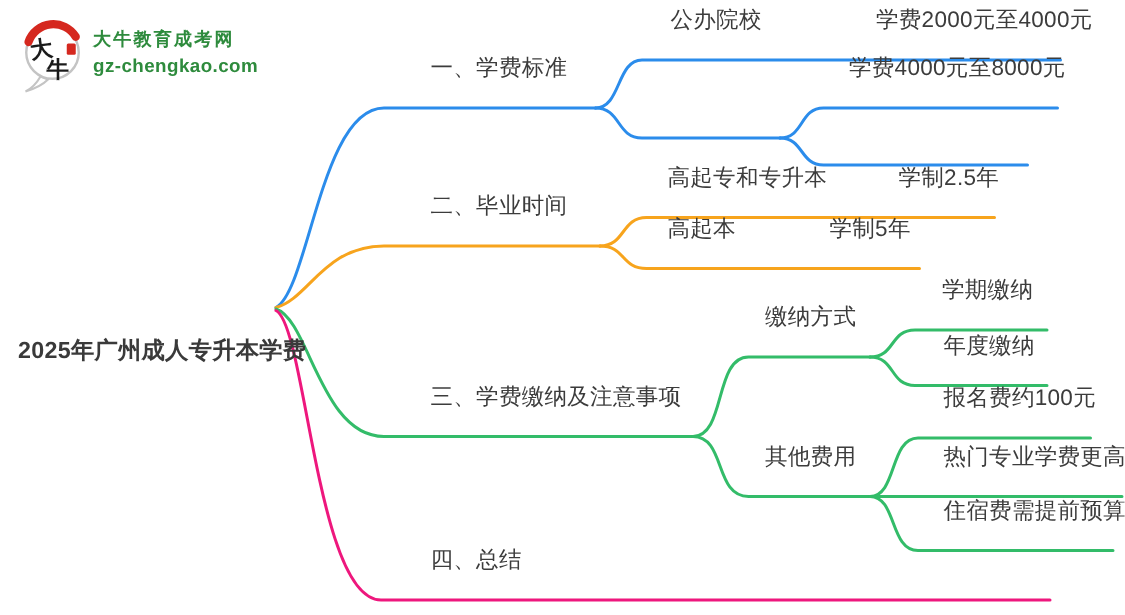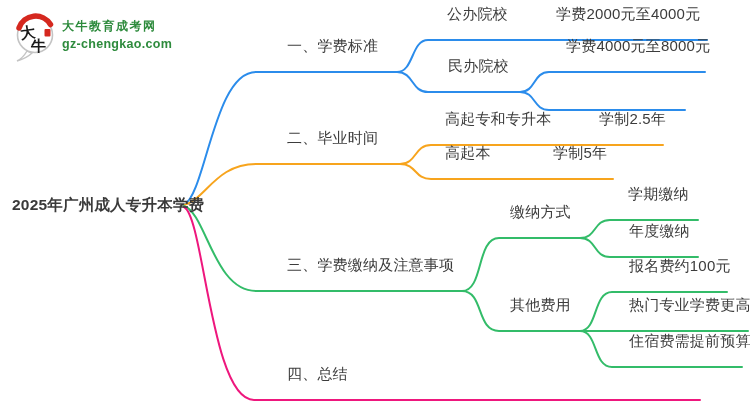--- a/index.html
+++ b/index.html
@@ -8,21 +8,21 @@
     font-family:"Liberation Sans","DejaVu Sans",sans-serif;
   }
   #canvas{position:absolute;left:0;top:0;width:750px;height:410px;}
   #wires{position:absolute;left:0;top:0;}
   .lbl{
     position:absolute;white-space:nowrap;color:#3c3c3c;font-size:15px;font-weight:500;
     line-height:17px;transform:translateY(-100%);padding-bottom:18px;letter-spacing:0.2px;
   }
   .root-lbl{
     position:absolute;white-space:nowrap;color:#3a3a3a;font-size:15.5px;font-weight:600;
-    transform:translateY(-50%);letter-spacing:0.2px;
+    transform:translateY(-50%);letter-spacing:0.2px;margin-top:29px;
   }
   .logo{position:absolute;left:12px;top:8px;width:260px;height:52px;}
   .logo-svg{position:absolute;left:0;top:2px;}
   .brand{
     position:absolute;left:50px;top:10px;color:#2e8b3d;font-weight:bold;
     font-size:12px;letter-spacing:1.5px;
   }
   .brand-domain{
     position:absolute;left:50px;top:29px;color:#2e8b3d;font-weight:bold;
     font-size:12.5px;letter-spacing:0.3px;
@@ -70,22 +70,21 @@
       <rect x="32.5" y="19" width="6" height="7.5" rx="1" fill="#d5281f"></rect>
     </svg>
     <div class="brand">大牛教育成考网</div>
     <div class="brand-domain">gz-chengkao.com</div>
   </div>
 
   <div class="root-lbl" style="left:12px;top:205px">2025年广州成人专升本学费</div>
 
   <div class="lbl" style="left:287px;top:72px">一、学费标准</div>
   <div class="lbl" style="left:447px;top:40px">公办院校</div>
-  <div class="lbl" style="left:556px;top:40px">学费2000元至4000元</div>
-  <div class="lbl" style="left:448px;top:92px">民办院校</div>
+  <div class="lbl" style="left:584px;top:40px">学费2000元至4000元</div>
   <div class="lbl" style="left:566px;top:72px">学费4000元至8000元</div>
 
   <div class="lbl" style="left:287px;top:164px">二、毕业时间</div>
   <div class="lbl" style="left:445px;top:145px">高起专和专升本</div>
   <div class="lbl" style="left:599px;top:145px">学制2.5年</div>
   <div class="lbl" style="left:445px;top:179px">高起本</div>
   <div class="lbl" style="left:553px;top:179px">学制5年</div>
 
   <div class="lbl" style="left:287px;top:291px">三、学费缴纳及注意事项</div>
   <div class="lbl" style="left:510px;top:238px">缴纳方式</div>

